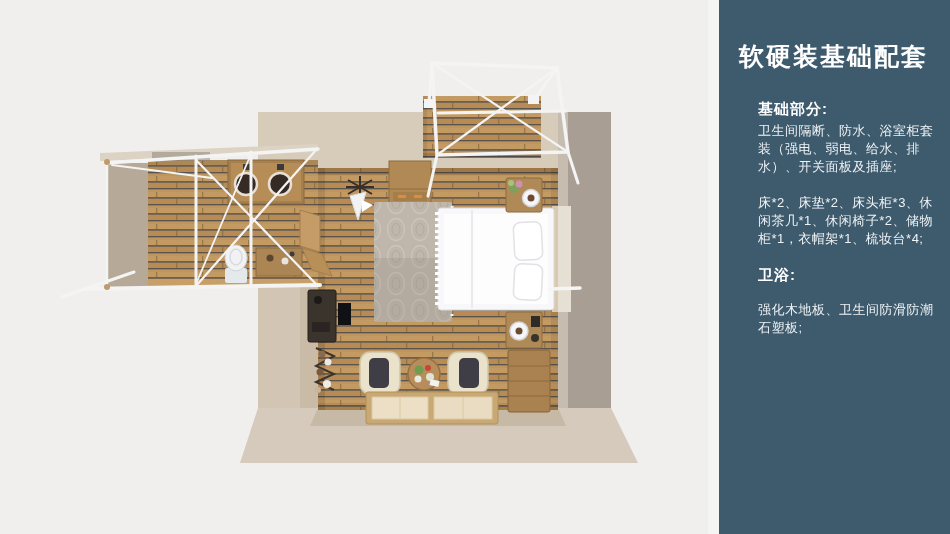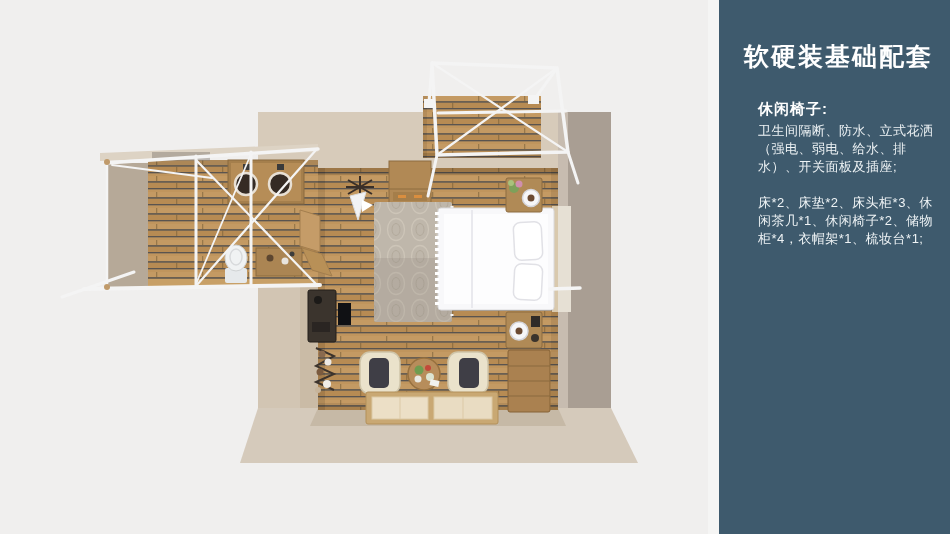--- a/index.html
+++ b/index.html
@@ -14,21 +14,21 @@
     background:var(--canvas-bg);
   }
   .plan{position:absolute;left:0;top:0;width:719px;height:534px;}
   .plan svg{display:block;width:719px;height:534px;}
   .panel{
     position:absolute;left:719px;top:0;width:231px;height:534px;
     background:var(--panel-bg);color:#fff;box-sizing:border-box;
   }
   .panel-title{
     margin:42px 12px 0 20px;
-    font-size:25px;line-height:29px;font-weight:700;letter-spacing:2px;color:#ffffff;text-align:center;
+    font-size:25px;line-height:29px;font-weight:700;letter-spacing:2px;color:#ffffff;
   }
   .panel-sections{margin:29px 14px 0 39px;}
   .panel-section{margin:0 0 18px 0;}
   .panel-section h2{
     margin:0 0 5px 0;font-size:15px;line-height:17px;font-weight:700;
     letter-spacing:1px;color:#ffffff;
   }
   .panel-section p{
     margin:0;font-size:13px;line-height:18px;color:var(--panel-text);
     letter-spacing:0.5px;
@@ -263,29 +263,31 @@
       <rect x="424" y="99" width="10" height="9" fill="#f4f4f4"></rect>
       <rect x="528" y="95" width="11" height="9" fill="#f4f4f4"></rect>
     </svg>
   </div>
 
   <aside class="panel">
     <h1 class="panel-title">软硬装基础配套</h1>
 
     <div class="panel-sections">
       <section class="panel-section">
-        <h2>休闲椅子:</h2>
-        <p>卫生间隔断、防水、立式花洒（强电、弱电、给水、排水）、开关面板及插座;</p>
-      </section>
-
-      <section class="panel-section">
-        <p>床*2、床垫*2、床头柜*3、休闲茶几*1、休闲椅子*2、储物柜*4，衣帽架*1、梳妆台*1;</p>
-      </section>
-
-
-      <section class="panel-section">
-      </section>
-
-      <section class="panel-section">
+        <h2>基础部分:</h2>
+        <p>卫生间隔断、防水、浴室柜套装（强电、弱电、给水、排水）、开关面板及插座;</p>
+      </section>
+
+      <section class="panel-section">
+        <p>床*2、床垫*2、床头柜*3、休闲茶几*1、休闲椅子*2、储物柜*1，衣帽架*1、梳妆台*4;</p>
+      </section>
+
+
+      <section class="panel-section">
+        <h2>卫浴:</h2>
+      </section>
+
+      <section class="panel-section">
+        <p>强化木地板、卫生间防滑防潮石塑板;</p>
       </section>
     </div>
   </aside>
 </div>
 
 </body></html>

